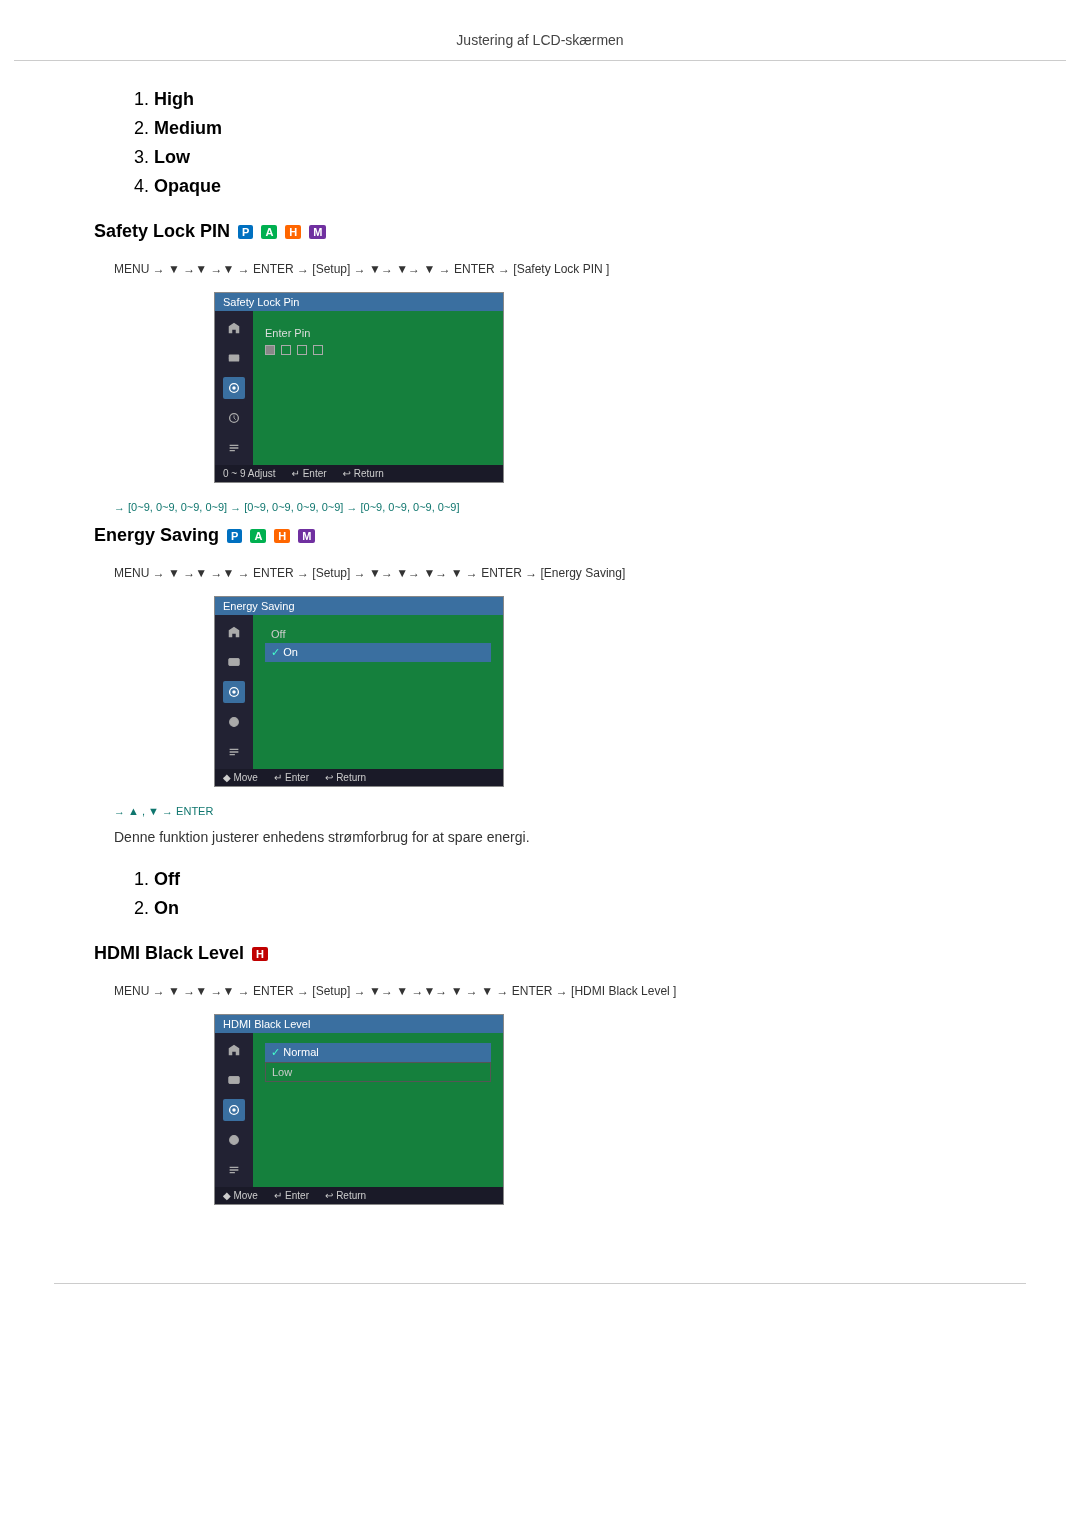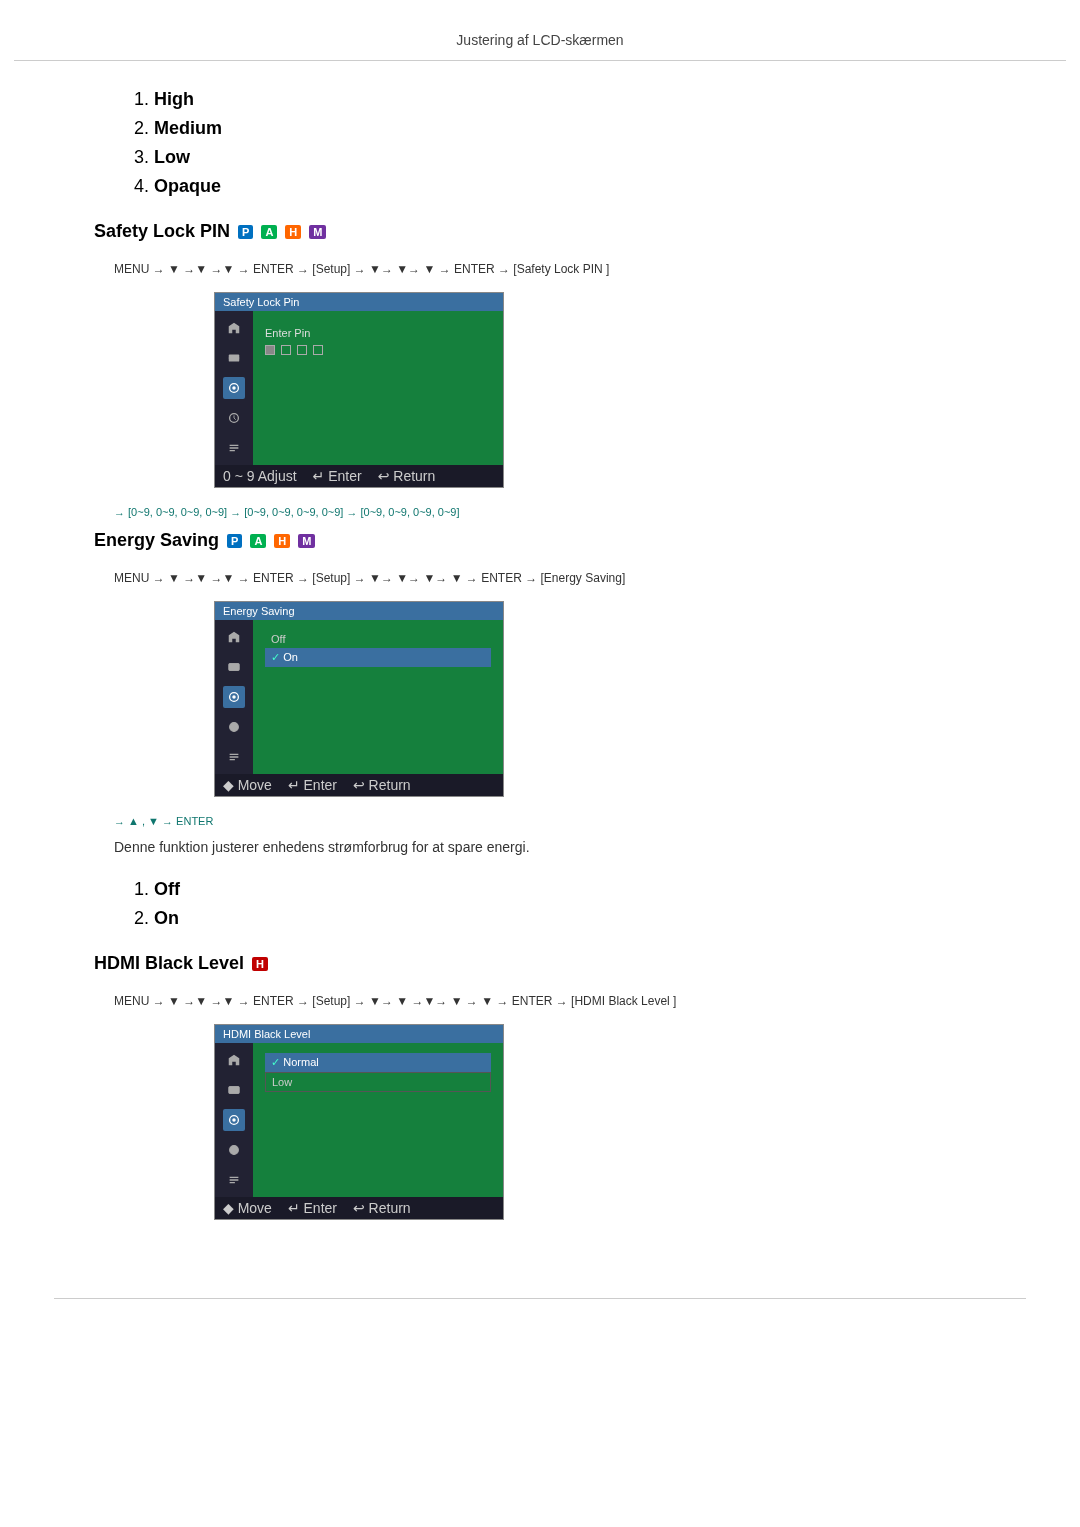--- a/index.html
+++ b/index.html
@@ -149,21 +149,21 @@
     .menu-content {
       flex: 1;
       padding: 10px 12px;
       color: #ddd;
     }
 
     .menu-footer {
       background: #1a1a28;
       color: #ccc;
       padding: 3px 8px;
-      font-size: 14px;
+      font-size: 10px;
       display: flex;
       gap: 16px;
     }
 
     
     .menu-option {
       padding: 3px 6px;
       font-size: 11px;
       color: #ccc;
       cursor: pointer;

